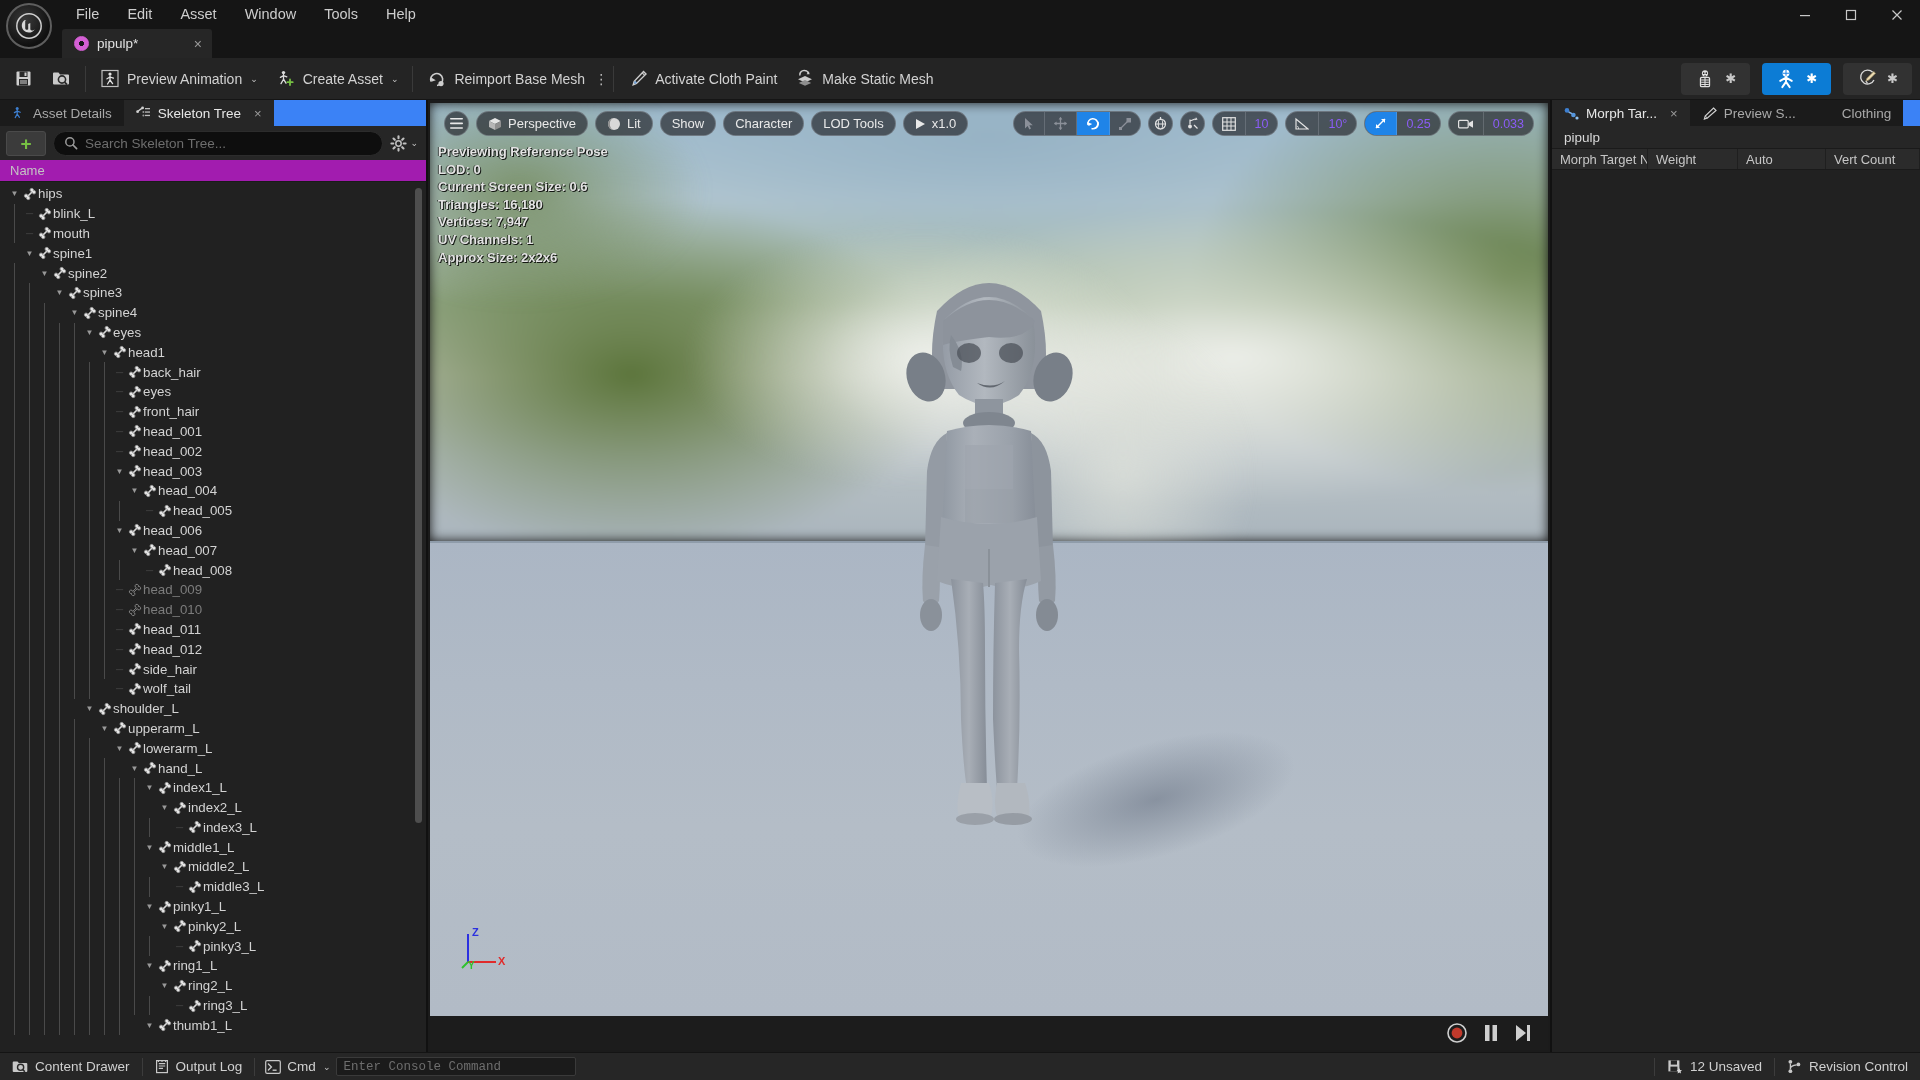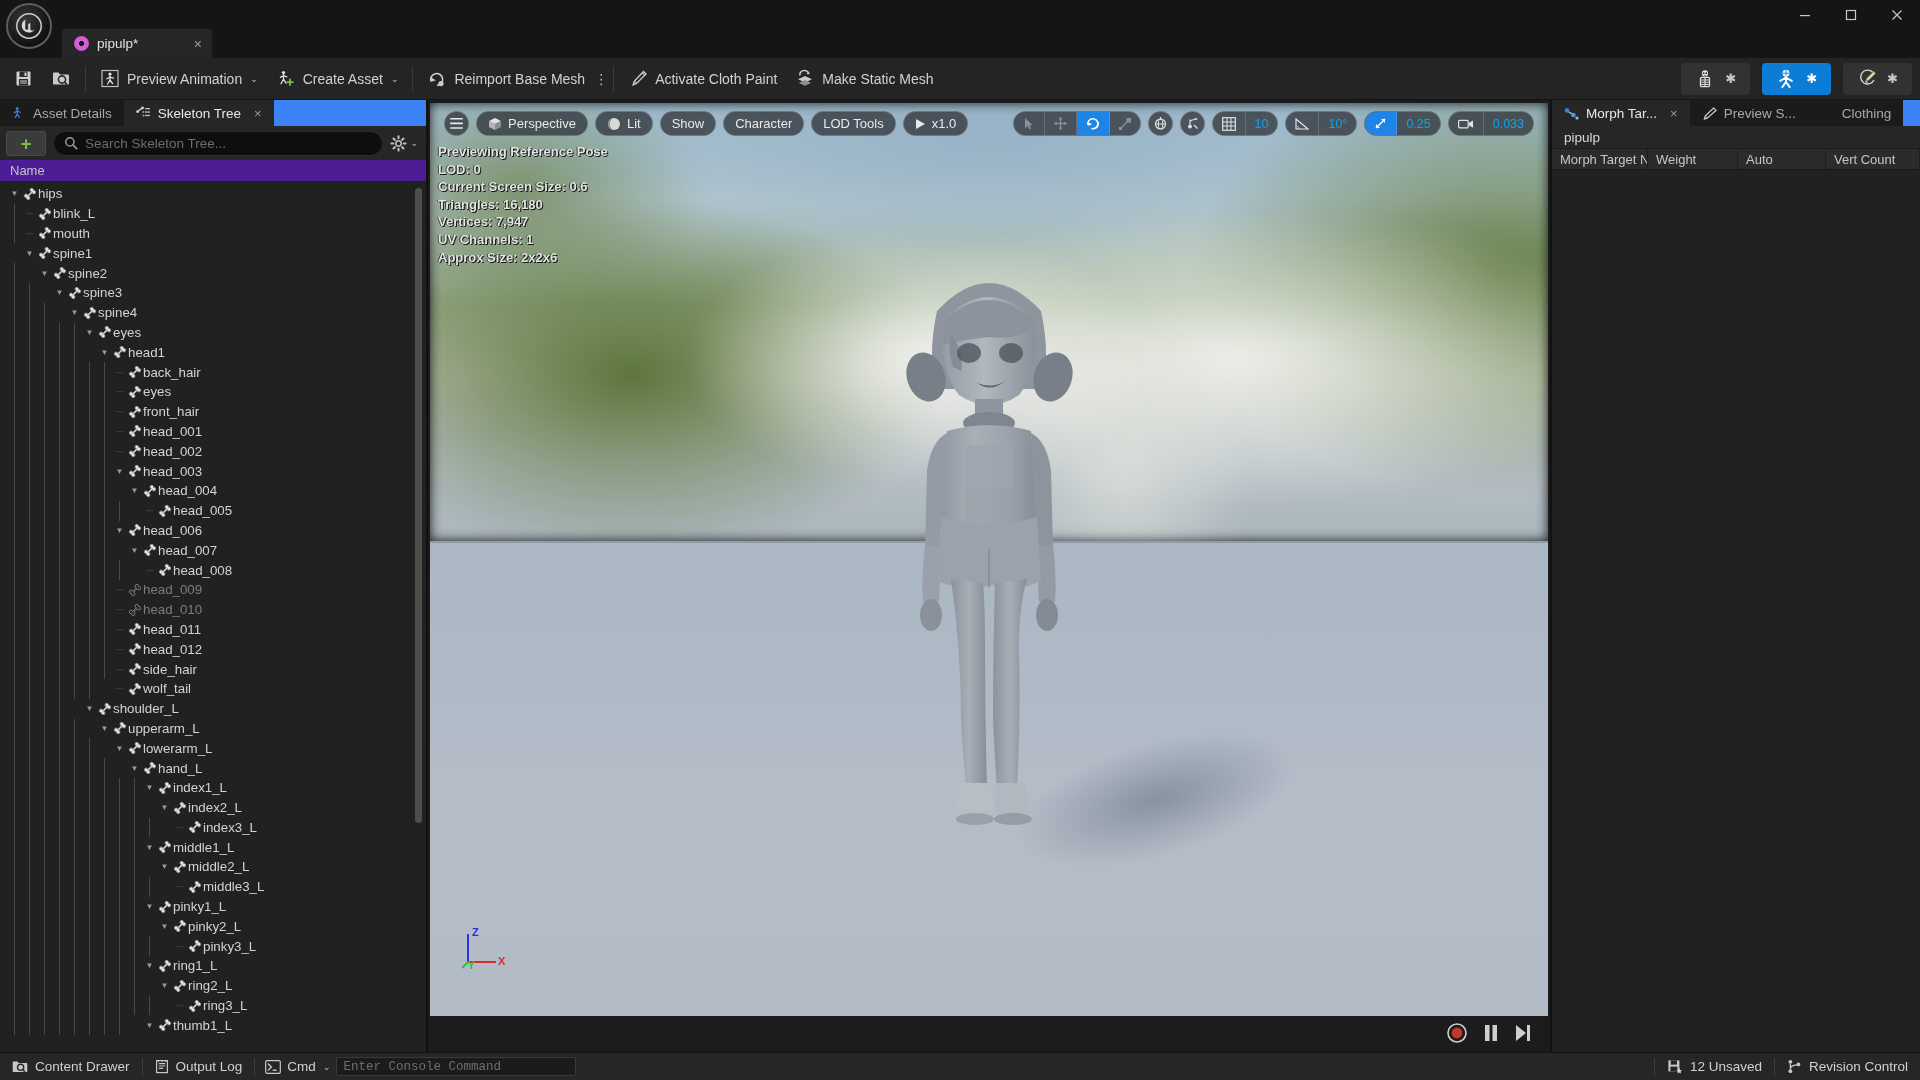--- a/index.html
+++ b/index.html
@@ -95,21 +95,21 @@
     flex:1 1 auto; height:25px; background:#0e0e0e; border-radius:13px; display:flex; align-items:center;
     gap:7px; padding:0 10px; border:1px solid #2c2c2c;
   }
   .search-box input {
     flex:1; background:transparent; border:none; outline:none; color:#d0d0d0; font-size:13.5px;
     font-family:"Liberation Sans", sans-serif;
   }
   .search-box input::placeholder { color:#6d6d6d; }
   .gear-wrap { display:flex; align-items:center; gap:2px; color:#bdbdbd; }
 
-  .col-head { height:22px; background:#4c1d95; display:flex; align-items:center; padding-left:10px;
+  .col-head { height:22px; background:#a21caf; display:flex; align-items:center; padding-left:10px;
               font-size:13px; color:#c4c4c4; border-bottom:1px solid #1a1a1a; }
   .tree-scroll { flex:1 1 auto; overflow:hidden; position:relative; background:#212121; }
   .tree-inner { padding-top:2px; }
   .trow { height:19.8px; display:flex; align-items:center; font-size:13.3px; color:#d3d3d3;
           white-space:nowrap; position:relative; }
   .trow.dim { color:#7c7c7c; }
   .tw-indent { flex:0 0 auto; height:100%; }
   .arrow {
     width:13px; flex:0 0 13px; display:flex; align-items:center; justify-content:center;
     color:#999; font-size:8px;
@@ -157,21 +157,21 @@
   .vp-toolbar-r { position:absolute; right:14px; top:8px; display:flex; align-items:center; gap:7px; }
   .vp-pill {
     height:25px; border-radius:13px; background:rgba(42,45,50,.72); display:flex; align-items:center;
     gap:6px; padding:0 11px; color:#e9e9e9; font-size:13px; border:1px solid rgba(200,205,215,.30);
     white-space:nowrap;
   }
   .vp-pill.round { width:25px; padding:0; justify-content:center; border-radius:50%; }
   .vp-seg { height:25px; border-radius:13px; background:rgba(42,45,50,.72);
             border:1px solid rgba(200,205,215,.30); display:flex; align-items:center; overflow:hidden; }
   .vp-seg .cell { height:100%; display:flex; align-items:center; justify-content:center;
-                  padding:0 9px; font-size:12.5px; color:#0ea5e9; border-right:1px solid rgba(200,205,215,.22); }
+                  padding:0 9px; font-size:12.5px; color:#8b5cf6; border-right:1px solid rgba(200,205,215,.22); }
   .vp-seg .cell:last-child { border-right:none; }
   .vp-seg .cell.on { background:#1f84e8; color:#fff; }
   .vp-seg .cell.off { color:#8b9099; }
   .vp-stats {
     position:absolute; left:8px; top:40px; font-size:13px; line-height:17.6px; color:#e4e4e4;
     font-weight:bold; text-shadow: 1px 1px 0 rgba(0,0,0,.85), -1px 0 0 rgba(0,0,0,.6);
   }
   .axis-gizmo { position:absolute; left:30px; bottom:46px; width:46px; height:46px; }
 
   .vp-bottombar {
@@ -213,20 +213,28 @@
 <div class="app">
 
   <div class="titlebar">
     <div class="ue-logo">
       <svg width="28" height="28" viewBox="0 0 28 28">
         <circle cx="14" cy="14" r="12.2" fill="none" stroke="#cfcfcf" stroke-width="1.5"></circle>
         <path d="M9.4 8.2c-1.6 1.2-2.6 3.2-2.6 5.4 0 3.9 3.1 7 7 7 2.6 0 4.6-1.2 5.9-3.2-1.5 1-2.3 1.1-2.9 1.1-1 0-1.5-.6-1.5-1.7V11l-2.1.9v5.4c-.6.4-1 .5-1.4.5-1 0-1.6-.8-1.6-2.1V9.6c0-1 .5-1.5 1.3-1.5.3 0 .6.1.9.2-.9-.4-2-.5-3 -.1z" fill="#d8d8d8"></path>
       </svg>
     </div>
 
+    <div class="menubar">
+      <div class="menu-item">File</div>
+      <div class="menu-item">Edit</div>
+      <div class="menu-item">Asset</div>
+      <div class="menu-item">Window</div>
+      <div class="menu-item">Tools</div>
+      <div class="menu-item">Help</div>
+    </div>
 
     <div class="tabstrip">
       <div class="doc-tab">
         <span class="tab-asset-icon"></span>
         <span>pipulp*</span>
         <span class="tab-close">×</span>
       </div>
     </div>
 
     <div class="win-controls">

